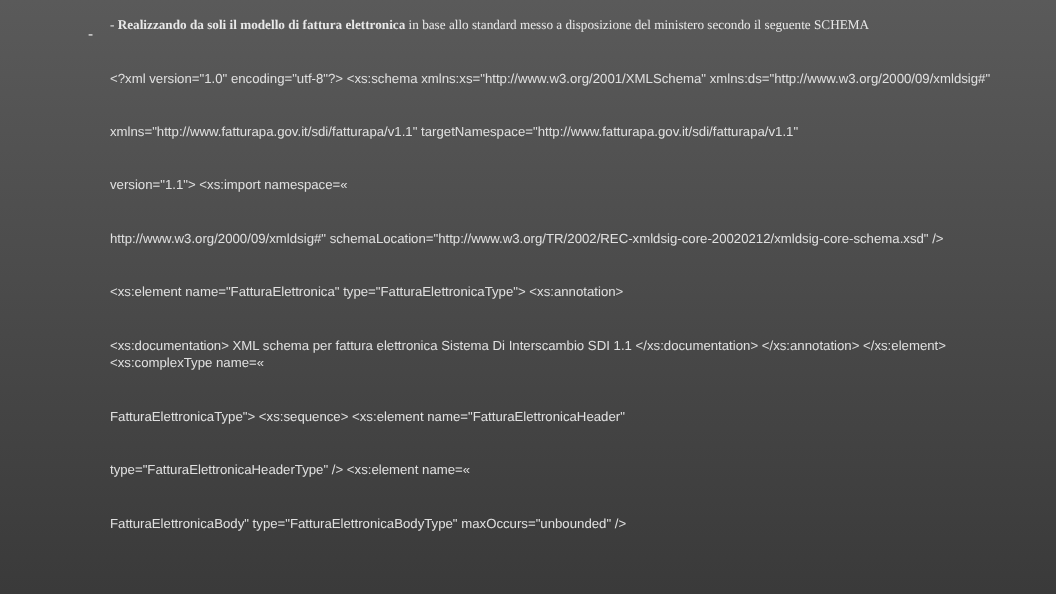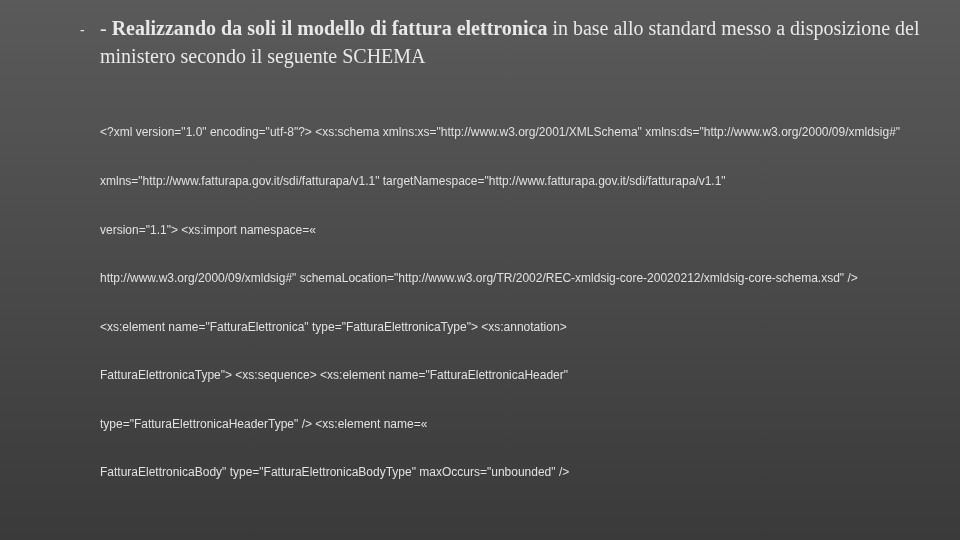--- a/index.html
+++ b/index.html
@@ -20,23 +20,23 @@
     left: 100px;
     top: 14px;
     right: 30px;
     bottom: 14px;
     color: #e8e8e8;
     font-size: 12px;
     line-height: 1.35;
   }
   .title {
     font-family: "Times New Roman", Times, serif;
-    font-size: 20px;
+    font-size: 12px;
     line-height: 1.4;
-    margin-bottom: 22px;
+    margin-bottom: 0;
   }
   .title .bold {
     font-weight: bold;
   }
   .bullet {
     position: absolute;
     left: 80px;
     top: 22px;
     color: #e8e8e8;
     font-size: 14px;
@@ -59,20 +59,21 @@
   <div class="title">
     <span>- </span><span class="bold">Realizzando da soli il modello di fattura elettronica</span><span> in base allo standard messo a disposizione del ministero secondo il seguente SCHEMA</span>
   </div>
 
   <div class="code">
     <div>&lt;?xml version="1.0" encoding="utf-8"?&gt; &lt;xs:schema xmlns:xs="http://www.w3.org/2001/XMLSchema" xmlns:ds="http://www.w3.org/2000/09/xmldsig#"</div>
     <div>xmlns="http://www.fatturapa.gov.it/sdi/fatturapa/v1.1" targetNamespace="http://www.fatturapa.gov.it/sdi/fatturapa/v1.1"</div>
     <div>version="1.1"&gt; &lt;xs:import namespace=«</div>
     <div>http://www.w3.org/2000/09/xmldsig#" schemaLocation="http://www.w3.org/TR/2002/REC-xmldsig-core-20020212/xmldsig-core-schema.xsd" /&gt;</div>
     <div>&lt;xs:element name="FatturaElettronica" type="FatturaElettronicaType"&gt; &lt;xs:annotation&gt;</div>
+    <div>&lt;xs:documentation&gt; XML schema per fattura elettronica Sistema Di Interscambio SDI 1.1 &lt;/xs:documentation&gt; &lt;/xs:annotation&gt; &lt;/xs:element&gt; &lt;xs:complexType name=«</div>
     <div>FatturaElettronicaType"&gt; &lt;xs:sequence&gt; &lt;xs:element name="FatturaElettronicaHeader"</div>
     <div>type="FatturaElettronicaHeaderType" /&gt; &lt;xs:element name=«</div>
     <div>FatturaElettronicaBody" type="FatturaElettronicaBodyType" maxOccurs="unbounded" /&gt;</div>
     
     
     
     
     
     
   </div>

